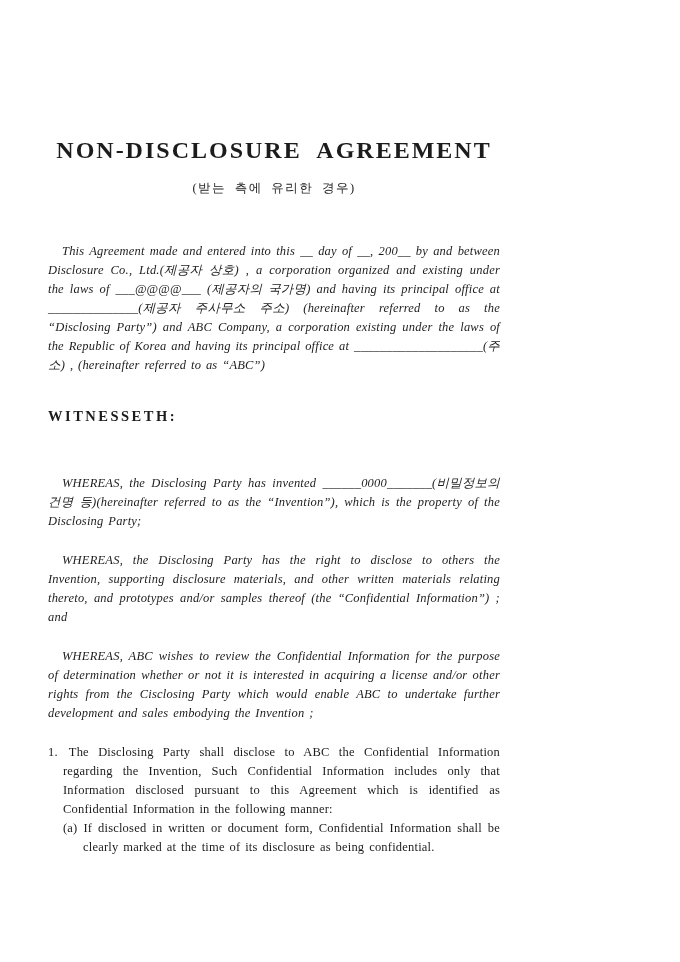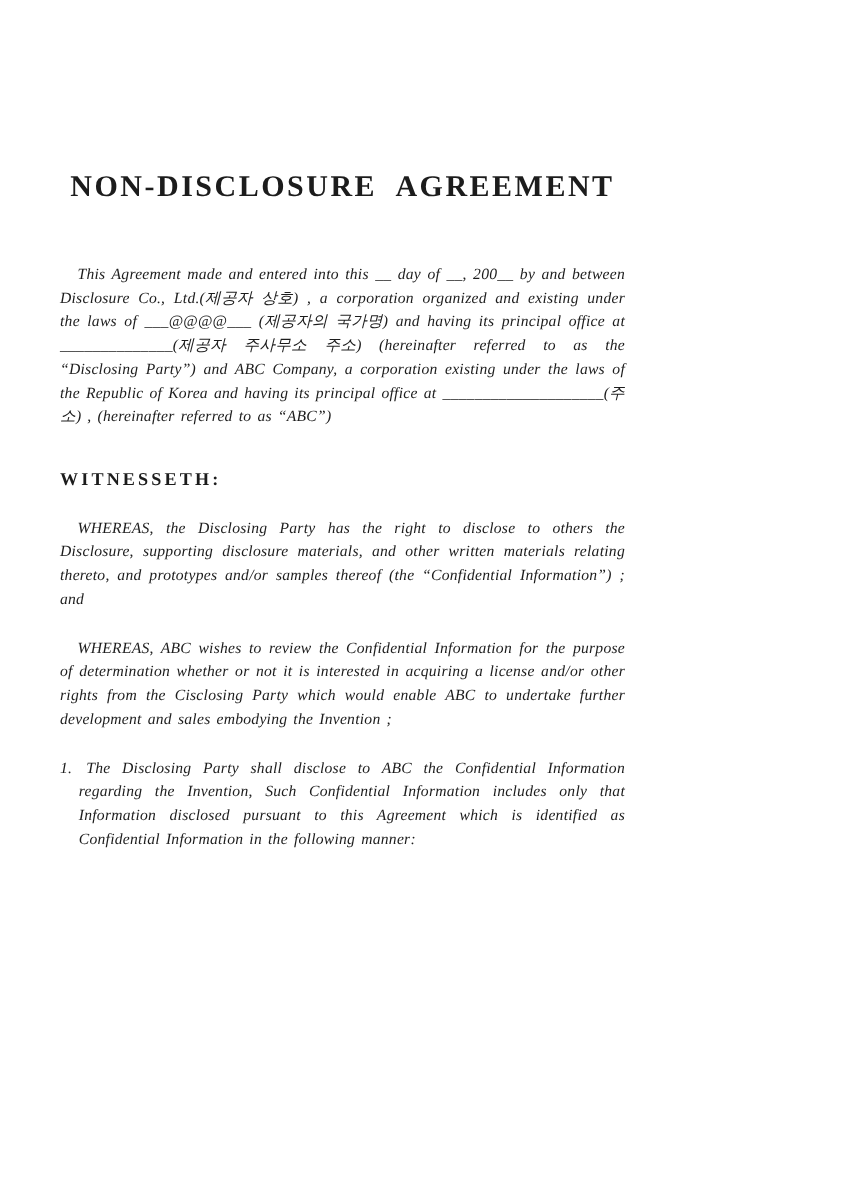--- a/index.html
+++ b/index.html
@@ -50,44 +50,49 @@
     letter-spacing: 2.5px;
     margin-top: 32px;
     line-height: 18px;
   }
   .whereas-first { margin-top: 49px; }
   .gap { margin-top: 20px; }
   .clause {
     margin-top: 20px;
     padding-left: 15px;
     text-indent: -15px;
-    font-style: italic;
   }
   .clause-number { padding-right: 2px; }
   .subitem {
     padding-left: 20px;
     text-indent: -20px;
   }
 </style>
 </head>
 <body>
 
 <div class="page">
 
   <h1 class="title">NON-DISCLOSURE AGREEMENT</h1>
 
+  <div class="subtitle">(받는 측에 유리한 경우)</div>
 
   <p class="body-text para intro">This Agreement made and entered into this __ day of __, 200__ by and between Disclosure Co., Ltd.(제공자 상호) , a corporation organized and existing under the laws of ___@@@@___ (제공자의 국가명) and having its principal office at ______________(제공자 주사무소 주소) (hereinafter referred to as the “Disclosing Party”) and ABC Company, a corporation existing under the laws of the Republic of Korea and having its principal office at ____________________(주소) , (hereinafter referred to as “ABC”)</p>
 
   <h2 class="witnesseth">WITNESSETH:</h2>
 
+  <p class="body-text para whereas-first">WHEREAS, the Disclosing Party has invented ______0000_______(비밀정보의 건명 등)(hereinafter referred to as the “Invention”), which is the property of the Disclosing Party;</p>
 
-  <p class="body-text para gap">WHEREAS, the Disclosing Party has the right to disclose to others the Disclosure, supporting disclosure materials, and other written materials relating thereto, and prototypes and/or samples thereof (the “Confidential Information”) ; and</p>
+  <p class="body-text para gap">WHEREAS, the Disclosing Party has the right to disclose to others the Invention, supporting disclosure materials, and other written materials relating thereto, and prototypes and/or samples thereof (the “Confidential Information”) ; and</p>
 
   <p class="body-text para gap">WHEREAS, ABC wishes to review the Confidential Information for the purpose of determination whether or not it is interested in acquiring a license and/or other rights from the Cisclosing Party which would enable ABC to undertake further development and sales embodying the Invention ;</p>
 
 
   <div class="body-text clause">
     <span class="clause-number">1.</span>
     <span>The Disclosing Party shall disclose to ABC the Confidential Information regarding the Invention, Such Confidential Information includes only that Information disclosed pursuant to this Agreement which is identified as Confidential Information in the following manner:</span>
+    <div class="subitem">
+      <span class="subitem-label">(a)</span>
+      <span>If disclosed in written or document form, Confidential Information shall be clearly marked at the time of its disclosure as being confidential.</span>
+    </div>
   </div>
 
 </div>
 
 </body></html>

